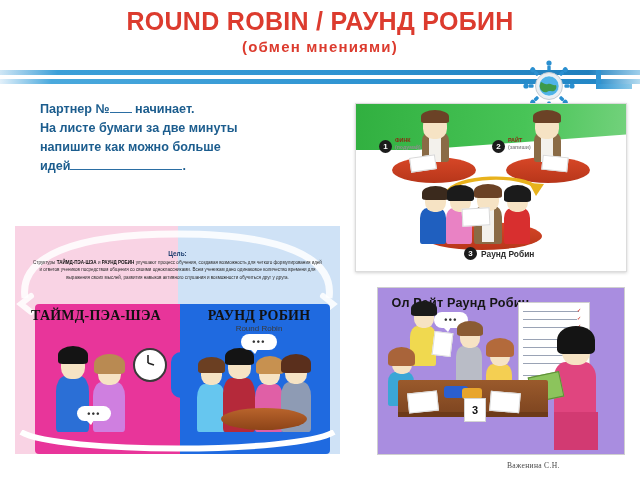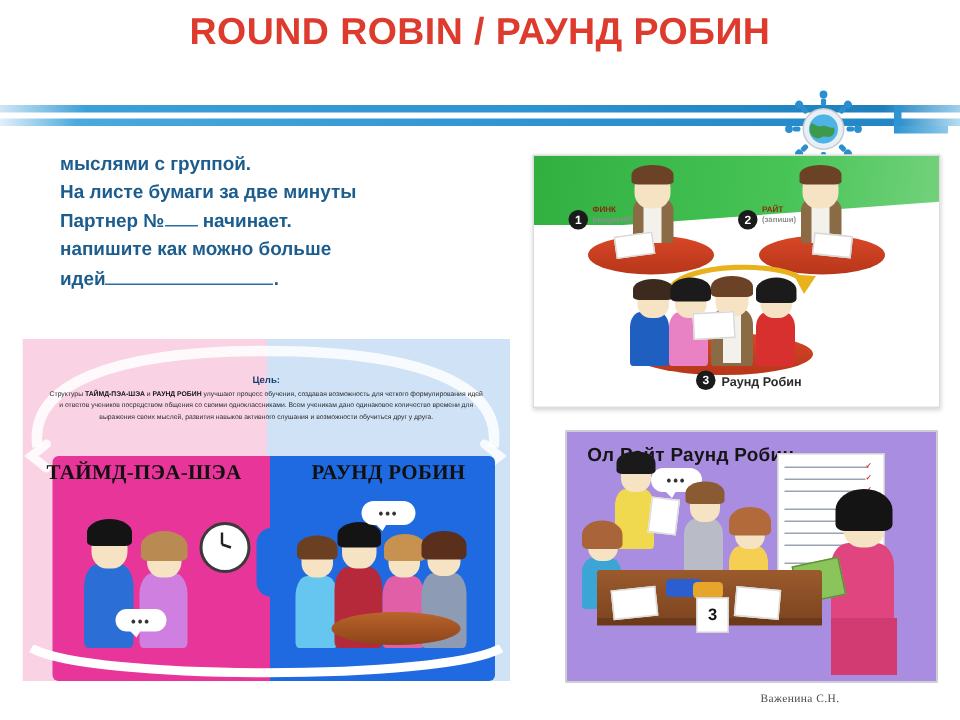--- a/index.html
+++ b/index.html
@@ -139,20 +139,21 @@
   .author{position:absolute;left:507px;top:461px;color:#4a4a4a;font-size:7.6px;
     letter-spacing:.3px;white-space:nowrap;font-family:Liberation Serif, serif;}
 </style>
 </head>
 <body>
 
 <div class="slide">
 
   <div class="title-wrap">
     <div class="title-main">ROUND ROBIN / РАУНД РОБИН</div>
+    <div class="title-sub">(обмен мнениями)</div>
   </div>
 
   <div class="bar bar-top"></div>
   <div class="bar bar-bot"></div>
   <div class="bar-notch"></div>
   <div class="bar-tail"></div>
 
   <div class="emblem">
     <svg width="58" height="58" viewBox="0 0 58 58">
       <g fill="#2a8fd0">
@@ -190,26 +191,25 @@
           </g>
       </g>
       <circle cx="29" cy="29" r="13.5" fill="#e9eef2" stroke="#c3ccd3" stroke-width="1"></circle>
       <circle cx="29" cy="29" r="10" fill="#4fb3e8"></circle>
       <path d="M21 25c3 1 4 3 7 2s5 2 8 1c1 2 0 5-2 6-3 1-5-1-7 1-3 1-6-1-7-4-.6-2 0-4 1-6z" fill="#3d9a4b"></path>
       <circle cx="29" cy="29" r="10" fill="none" stroke="#ffffff" stroke-width=".8" opacity=".6"></circle>
     </svg>
   </div>
 
   <div class="lead">
-    <span class="ln">мыслями с группой.</span>
-    <span class="ln">На листе бумаги за две минуты</span>
     <span class="ln">
       <span>Партнер №</span><span class="blank blank-sm"></span>
       <span>начинает.</span>
     </span>
+    <span class="ln">На листе бумаги за две минуты</span>
     <span class="ln">напишите как можно больше</span>
     <span class="ln">
       <span>идей</span><span class="blank blank-lg"></span><span>.</span>
     </span>
   </div>
 
   <div class="photo-top">
     <div class="pt-green"></div>
     <div class="pt-inner">
 
@@ -284,20 +284,21 @@
     <div class="puz">
       <div class="puz-pink"></div>
       <div class="puz-blue"></div>
 
       <div style="position:absolute;left:0;top:0;width:162px;height:40px;">
         <div class="h-ru">ТАЙМД-ПЭА-ШЭА</div>
       </div>
 
       <div style="position:absolute;left:163px;top:0;width:162px;height:40px;">
         <div class="h-ru">РАУНД РОБИН</div>
+        <div class="h-en">Round Robin</div>
       </div>
 
       <div class="pbody" style="left:41px;top:72px;width:33px;height:56px;background:#2b6fd6;"></div>
       <div class="phead" style="left:46px;top:48px;width:24px;height:27px;"></div>
       <div class="phair" style="left:43px;top:42px;width:30px;height:18px;background:#141414;"></div>
       <div class="pbody" style="left:78px;top:78px;width:32px;height:50px;background:#cf7fe0;"></div>
       <div class="phead" style="left:83px;top:56px;width:23px;height:25px;"></div>
       <div class="phair" style="left:79px;top:50px;width:31px;height:20px;background:#b98a52;"></div>
       <div class="clockface" style="left:118px;top:44px;width:30px;height:30px;">
         <svg width="26" height="26" viewBox="0 0 26 26" style="position:absolute;left:0;top:0;">

